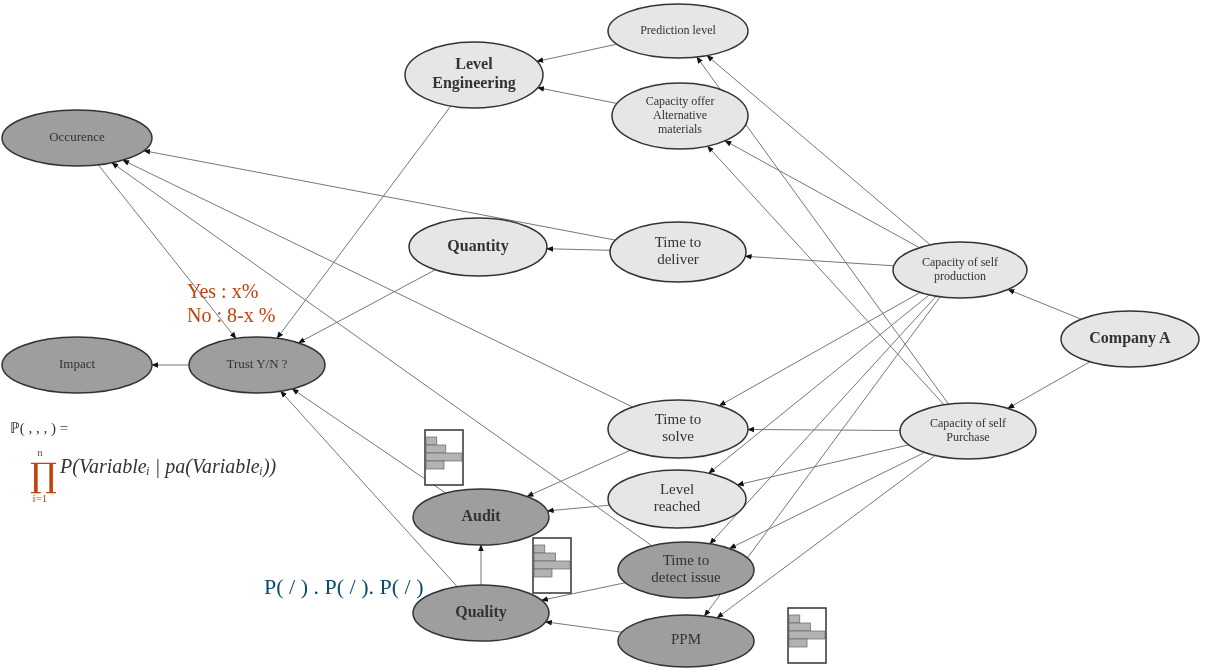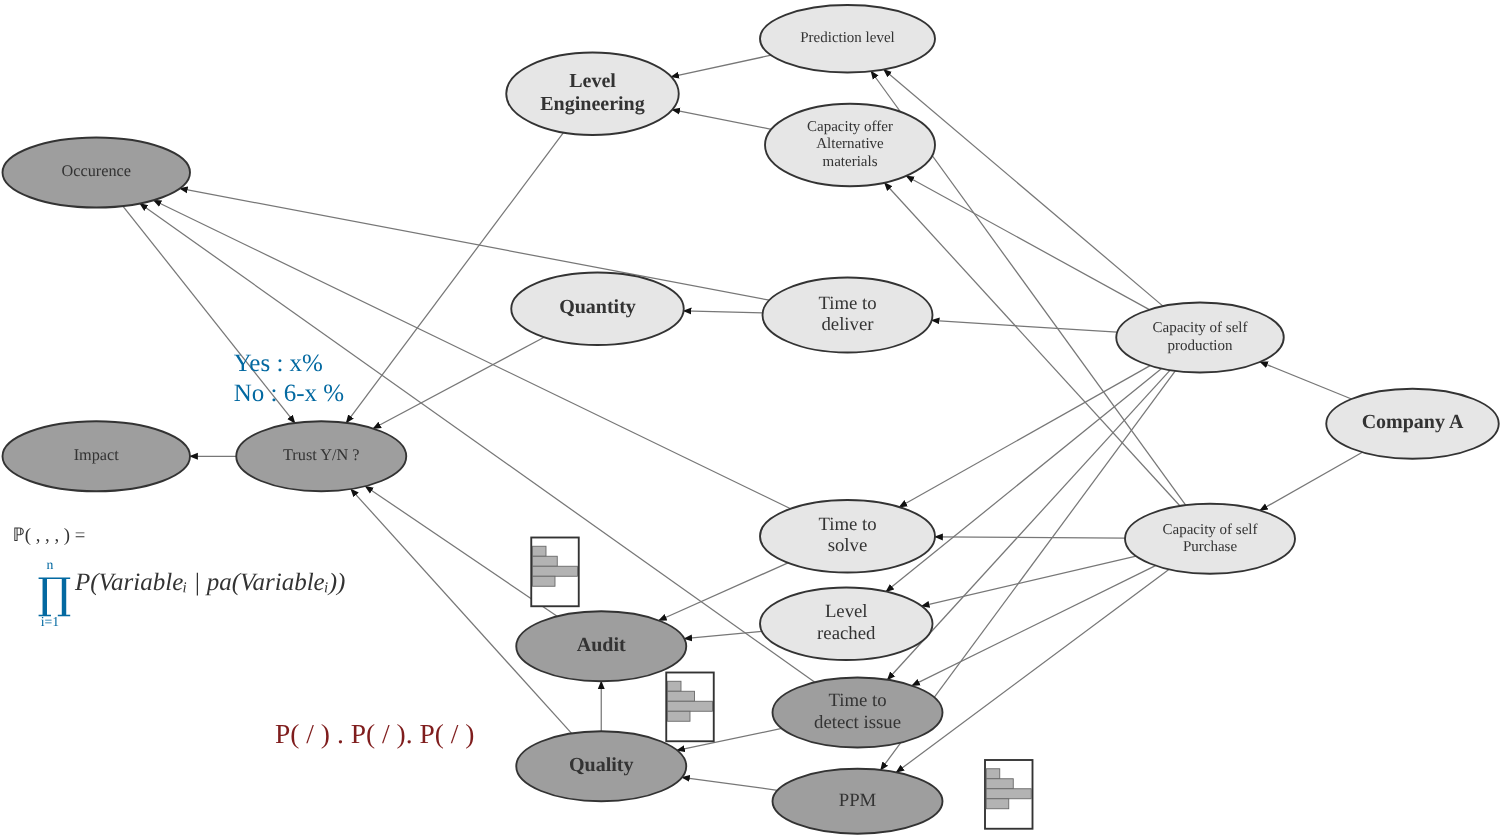--- a/index.html
+++ b/index.html
@@ -1,23 +1,23 @@
 <!DOCTYPE html>
 <html><head>
 <meta charset="utf-8">
 <style>
   html, body { margin:0; padding:0; background:#ffffff; }
   body { width:1206px; height:669px; position:relative; overflow:hidden; font-family:"Liberation Serif", serif; }
   #diagram { position:absolute; left:0; top:0; }
   .node-label { font-family:"Liberation Serif", serif; fill:#333; text-anchor:middle; dominant-baseline:middle; }
-  .ann { position:absolute; font-family:"Liberation Serif", serif; color:#0369a1; }
+  .ann { position:absolute; font-family:"Liberation Serif", serif; color:#c2410c; }
   .ann-yes { left:187px; top:279px; font-size:20px; line-height:24px; }
   .formula1 { left:10px; top:417px; font-size:15px; color:#333; }
   .formula2 { left:220px; top:574px; font-size:14px; color:#333; }
-  .formula2 .main { font-size:22px; color:#7f1d1d; }
+  .formula2 .main { font-size:22px; color:#0c4a6e;margin-left:44px; }
   .prod-wrap { position:absolute; left:30px; top:446px; width:20px; text-align:center; font-size:11px; }
   .prod-sym { font-family:"DejaVu Serif", serif; font-size:34px; line-height:34px; }
   .prod-expr { position:absolute; left:60px; top:455px; font-style:italic; font-size:20px; color:#333; }
 </style>
 </head>
 <body>
 
 <svg id="diagram" width="1206" height="669" viewBox="0 0 1206 669">
   <defs>
     <marker id="arrow" viewBox="0 0 10 10" refX="9" refY="5" markerWidth="7" markerHeight="7" orient="auto-start-reverse">
@@ -157,21 +157,21 @@
         <rect x="789" y="615" width="10.799999999999999" height="8" fill="#b3b3b3" stroke="#666" stroke-width="0.7"></rect>
         <rect x="789" y="623" width="21.599999999999998" height="8" fill="#b3b3b3" stroke="#666" stroke-width="0.7"></rect>
         <rect x="789" y="631" width="36" height="8" fill="#b3b3b3" stroke="#666" stroke-width="0.7"></rect>
         <rect x="789" y="639" width="18" height="8" fill="#b3b3b3" stroke="#666" stroke-width="0.7"></rect>
       </g>
     </g>
 </svg>
 
 <div class="ann ann-yes">
   <div>Yes : x%</div>
-  <div>No : 6-x %</div>
+  <div>No : 8-x %</div>
 </div>
 
 <div class="ann formula1">ℙ( ,   ,    ,    ) =</div>
 <div class="ann prod-wrap">
   <div>n</div>
   <div class="prod-sym">∏</div>
   <div style="">i=1</div>
 </div>
 <div class="ann prod-expr">P(Variableᵢ | pa(Variableᵢ))</div>
 

